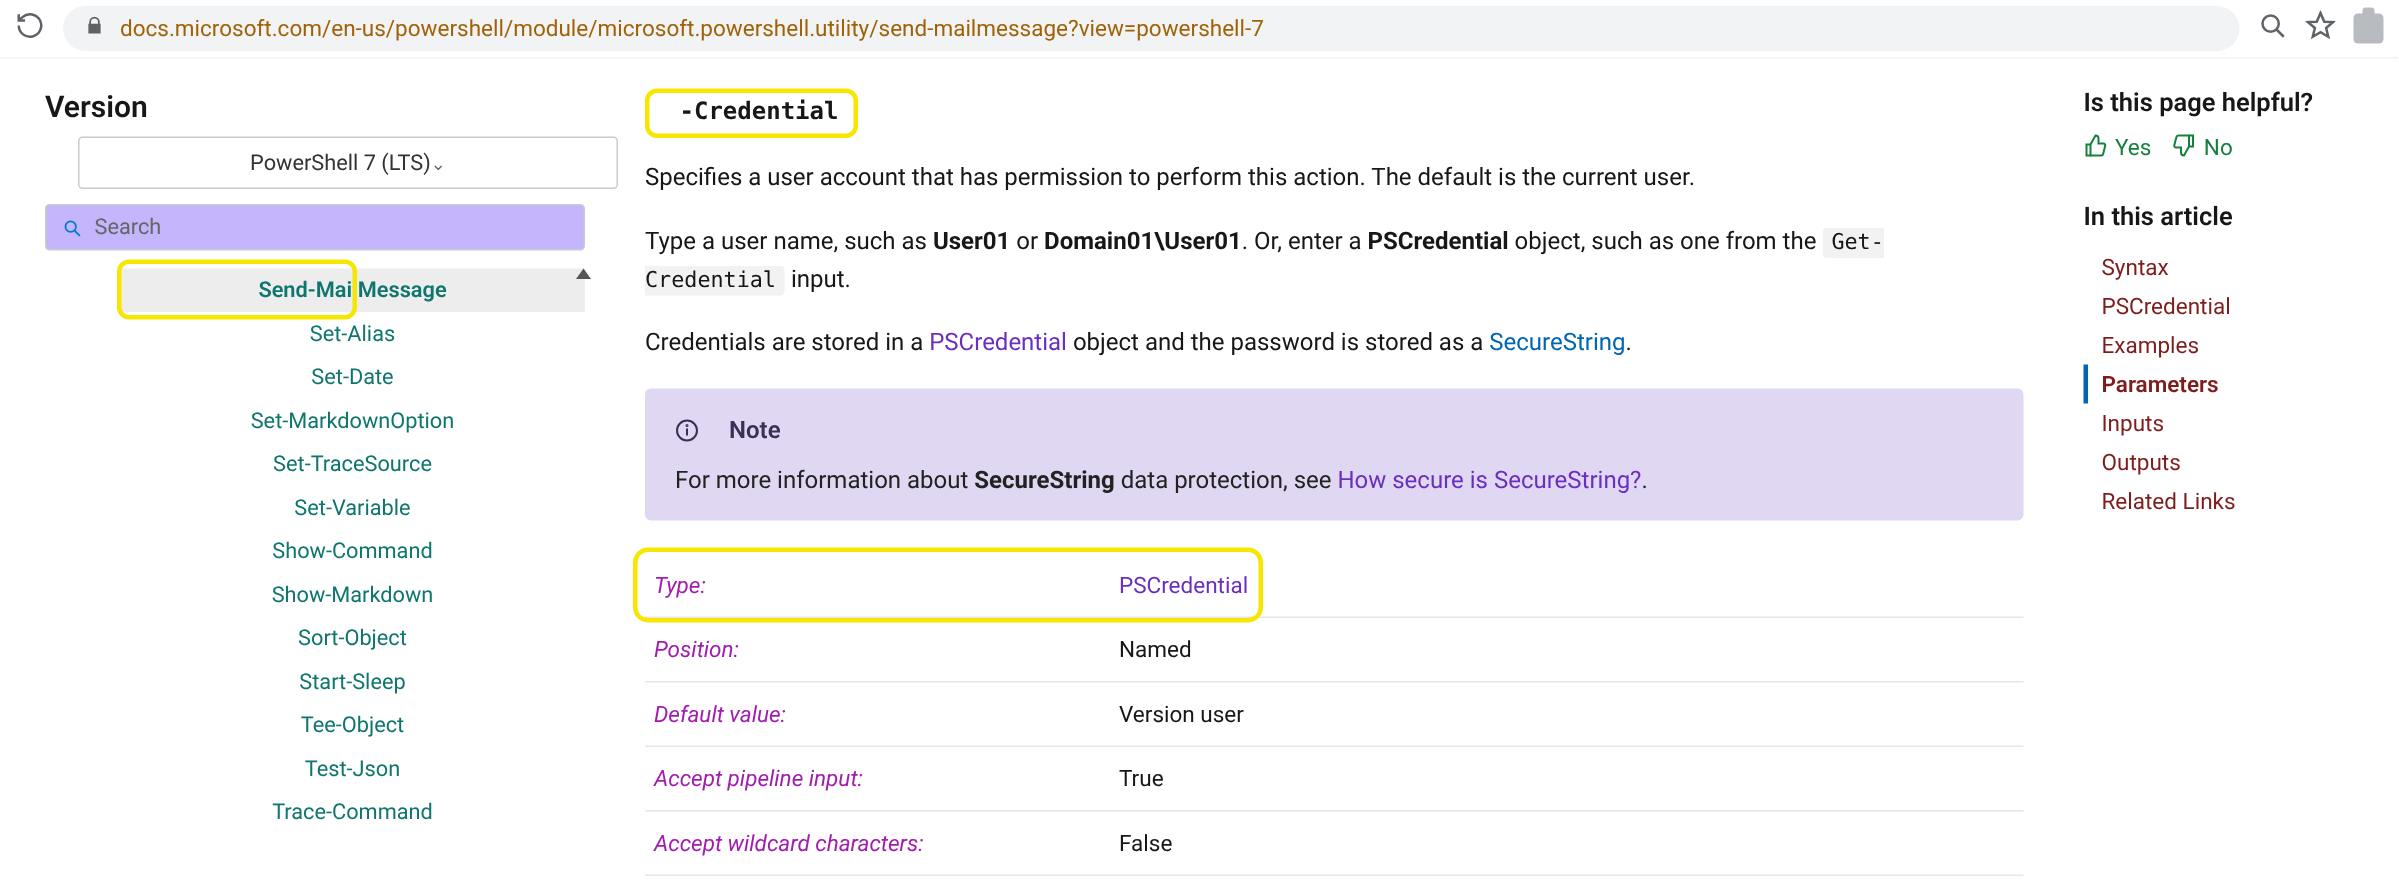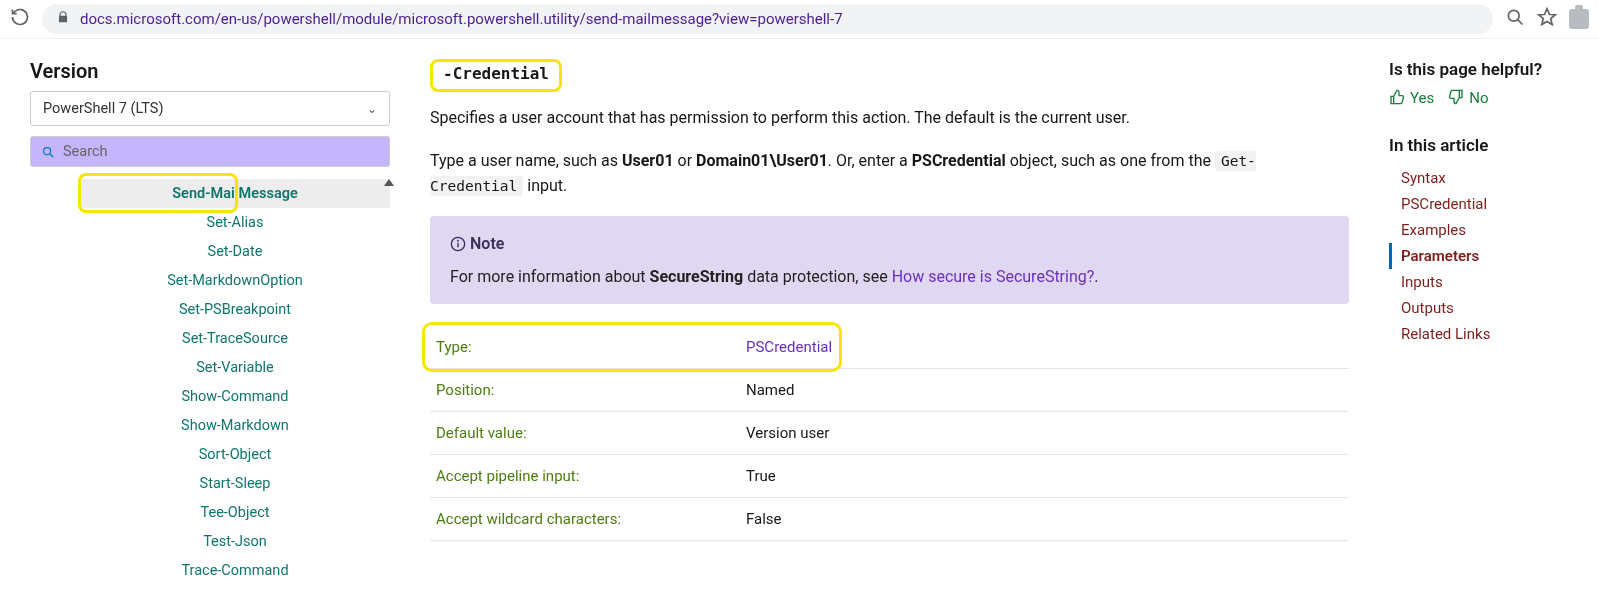--- a/index.html
+++ b/index.html
@@ -23,21 +23,21 @@
   .reload-icon svg { width: 20px; height: 20px; color: #5f6368; }
   .addr {
     flex: 1;
     display: flex;
     align-items: center;
     gap: 10px;
     background: #f1f3f4;
     border-radius: 20px;
     padding: 6px 14px;
     font-size: 15px;
-    color: #4c1d95;
+    color: #a16207;
     overflow: hidden;
     white-space: nowrap;
   }
   .lock-icon svg { width: 14px; height: 14px; color: #5f6368; }
   .bar-icon svg { width: 20px; height: 20px; color: #5f6368; }
   .ext-icon { width:20px; height:20px; background:#b8bcc0; border-radius:3px; position:relative; }
   .ext-icon::before{content:"";position:absolute;top:-4px;left:6px;width:8px;height:8px;background:#b8bcc0;border-radius:2px;}
 
   
   .page {
@@ -65,24 +65,25 @@
   .left h3 { margin: 0 0 8px 0; font-size: 20px; font-weight:600; }
   .version-select {
     width: 100%;
     border: 1px solid #ccc;
     border-radius: 3px;
     padding: 8px 12px;
     font-size: 14.5px;
     color: #333;
     display: flex;
     align-items: center;
-    justify-content: space-between;
+    justify-content: center;
     background: #fff;
     cursor: pointer;
     margin-bottom: 10px;
+    margin-left: 22px;
   }
   .chev { font-size: 12px; color: #666; }
   .search-box {
     width: 100%;
     border: 1px solid #ccc;
     border-radius: 3px;
     padding: 6px 10px;
     font-size: 14.5px;
     display: flex;
     align-items: center;
@@ -135,21 +136,21 @@
     font-family: Consolas, monospace;
     font-size: 16px;
     background:#fff;
     padding:2px 4px;
     font-weight:600;
   }
   .hl-box {
     border:3px solid #f7e600;
     border-radius:8px;
     display:inline-block;
-    padding:0 6px 4px 6px;
+    padding:0 6px 4px 16px;
     margin-bottom:14px;
     text-decoration:underline;
   }
   p { margin: 0 0 18px 0; line-height:1.55; }
   code.inline {
     background:#f2f2f2;
     font-family: Consolas, monospace;
     font-size:14.5px;
     padding:2px 6px;
     border-radius:3px;
@@ -162,34 +163,34 @@
     border-radius:4px;
     padding:18px 20px;
     margin: 10px 0 22px 0;
   }
   .note-title {
     color:#3b2e58;
     font-weight:600;
     font-size:16px;
     display:flex;
     align-items:center;
-    gap:4px;
+    gap:20px;
     margin-bottom:14px;
   }
   .note-title svg{width:16px;height:16px;}
   .note-body { font-size:16px; color:#222; }
 
   .param-table {
     width:100%;
     border-collapse: collapse;
     font-size:15px;
   }
   .param-table tr { border-bottom:1px solid #e6e6e6; }
   .param-table td { padding:12px 6px; vertical-align:top; }
-  .param-table td:first-child { width:310px; color:#4d7c0f; }
+  .param-table td:first-child { width:310px; color:#a21caf;font-style:italic; }
   .hl-row-wrap {
     position:relative;
   }
   .hl-row-overlay{
     position:absolute;
     left:-8px; right:54%; top:-4px; bottom:-4px;
     border:3px solid #f7e600;
     border-radius:10px;
     pointer-events:none;
     width:420px;
@@ -253,21 +254,20 @@
     </div>
 
     <div class="nav-wrap">
       <div class="hl-nav"></div>
       <span class="scroll-hint"></span>
       <div class="nav">
         <div class="nav-item active">Send-MailMessage</div>
         <div class="nav-item">Set-Alias</div>
         <div class="nav-item">Set-Date</div>
         <div class="nav-item">Set-MarkdownOption</div>
-        <div class="nav-item">Set-PSBreakpoint</div>
         <div class="nav-item">Set-TraceSource</div>
         <div class="nav-item">Set-Variable</div>
         <div class="nav-item">Show-Command</div>
         <div class="nav-item">Show-Markdown</div>
         <div class="nav-item">Sort-Object</div>
         <div class="nav-item">Start-Sleep</div>
         <div class="nav-item">Tee-Object</div>
         <div class="nav-item">Test-Json</div>
         <div class="nav-item">Trace-Command</div>
       </div>
@@ -278,20 +278,23 @@
     <div class="hl-box">
       <span class="param-hdr">-Credential</span>
     </div>
 
     <p>Specifies a user account that has permission to perform this action. The default is the current user.</p>
 
     <p>
       <span>Type a user name, such as </span><b>User01</b><span> or </span><b>Domain01\User01</b><span>. Or, enter a </span><b>PSCredential</b><span> object, such as one from the </span><code class="inline">Get-Credential</code><span> input.</span>
     </p>
 
+    <p>
+      <span>Credentials are stored in a </span><a class="plink" href="#">PSCredential</a><span> object and the password is stored as a </span><a class="link" href="#">SecureString</a><span>.</span>
+    </p>
 
     <div class="note">
       <div class="note-title">
         <svg viewBox="0 0 24 24" fill="none" stroke="currentColor" stroke-width="2">
             <circle cx="12" cy="12" r="10"></circle>
             <line x1="12" y1="10" x2="12" y2="17"></line>
             <circle cx="12" cy="7" r="0.5" fill="currentColor"></circle>
           </svg>
         <span>Note</span>
       </div>

